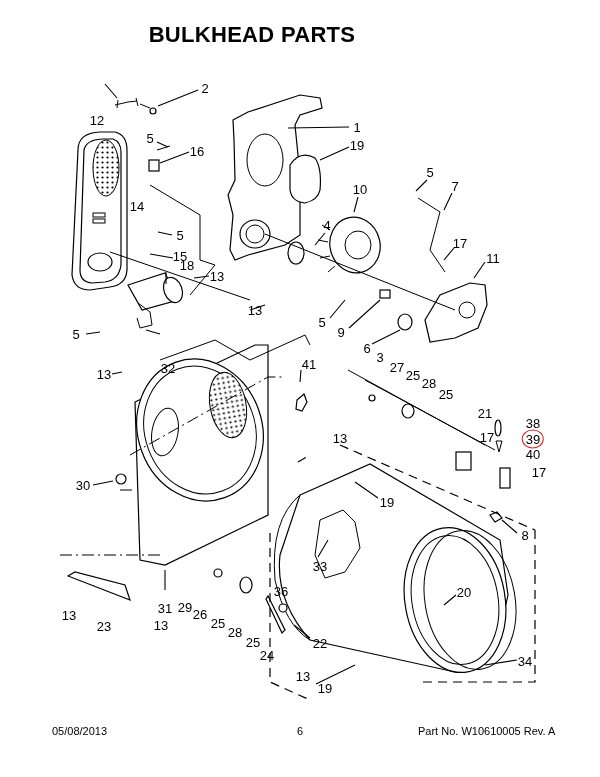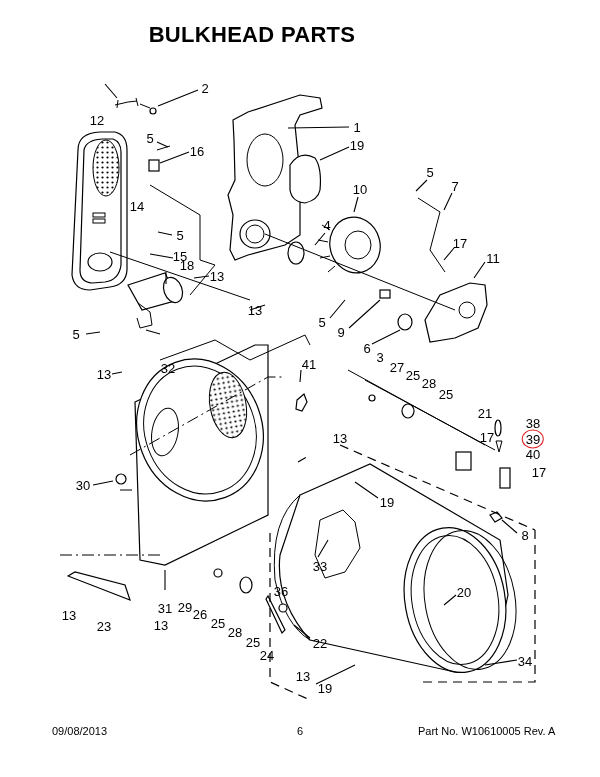--- a/index.html
+++ b/index.html
@@ -185,15 +185,15 @@
     <div class="callout" style="left: 161px; top: 625px;">13</div>
     <div class="callout" style="left: 320px; top: 643px;">22</div>
     <div class="callout" style="left: 104px; top: 626px;">23</div>
     <div class="callout" style="left: 253px; top: 642px;">25</div>
     <div class="callout" style="left: 267px; top: 655px;">24</div>
     <div class="callout" style="left: 525px; top: 661px;">34</div>
     <div class="callout" style="left: 303px; top: 676px;">13</div>
     <div class="callout" style="left: 325px; top: 688px;">19</div>
   </div>
 
-<div id="footer-date">09/08/2013</div>
+<div id="footer-date">05/08/2013</div>
 <div id="footer-page">6</div>
 <div id="footer-part">Part No.  W10610005  Rev.  A</div>
 
 </body></html>

